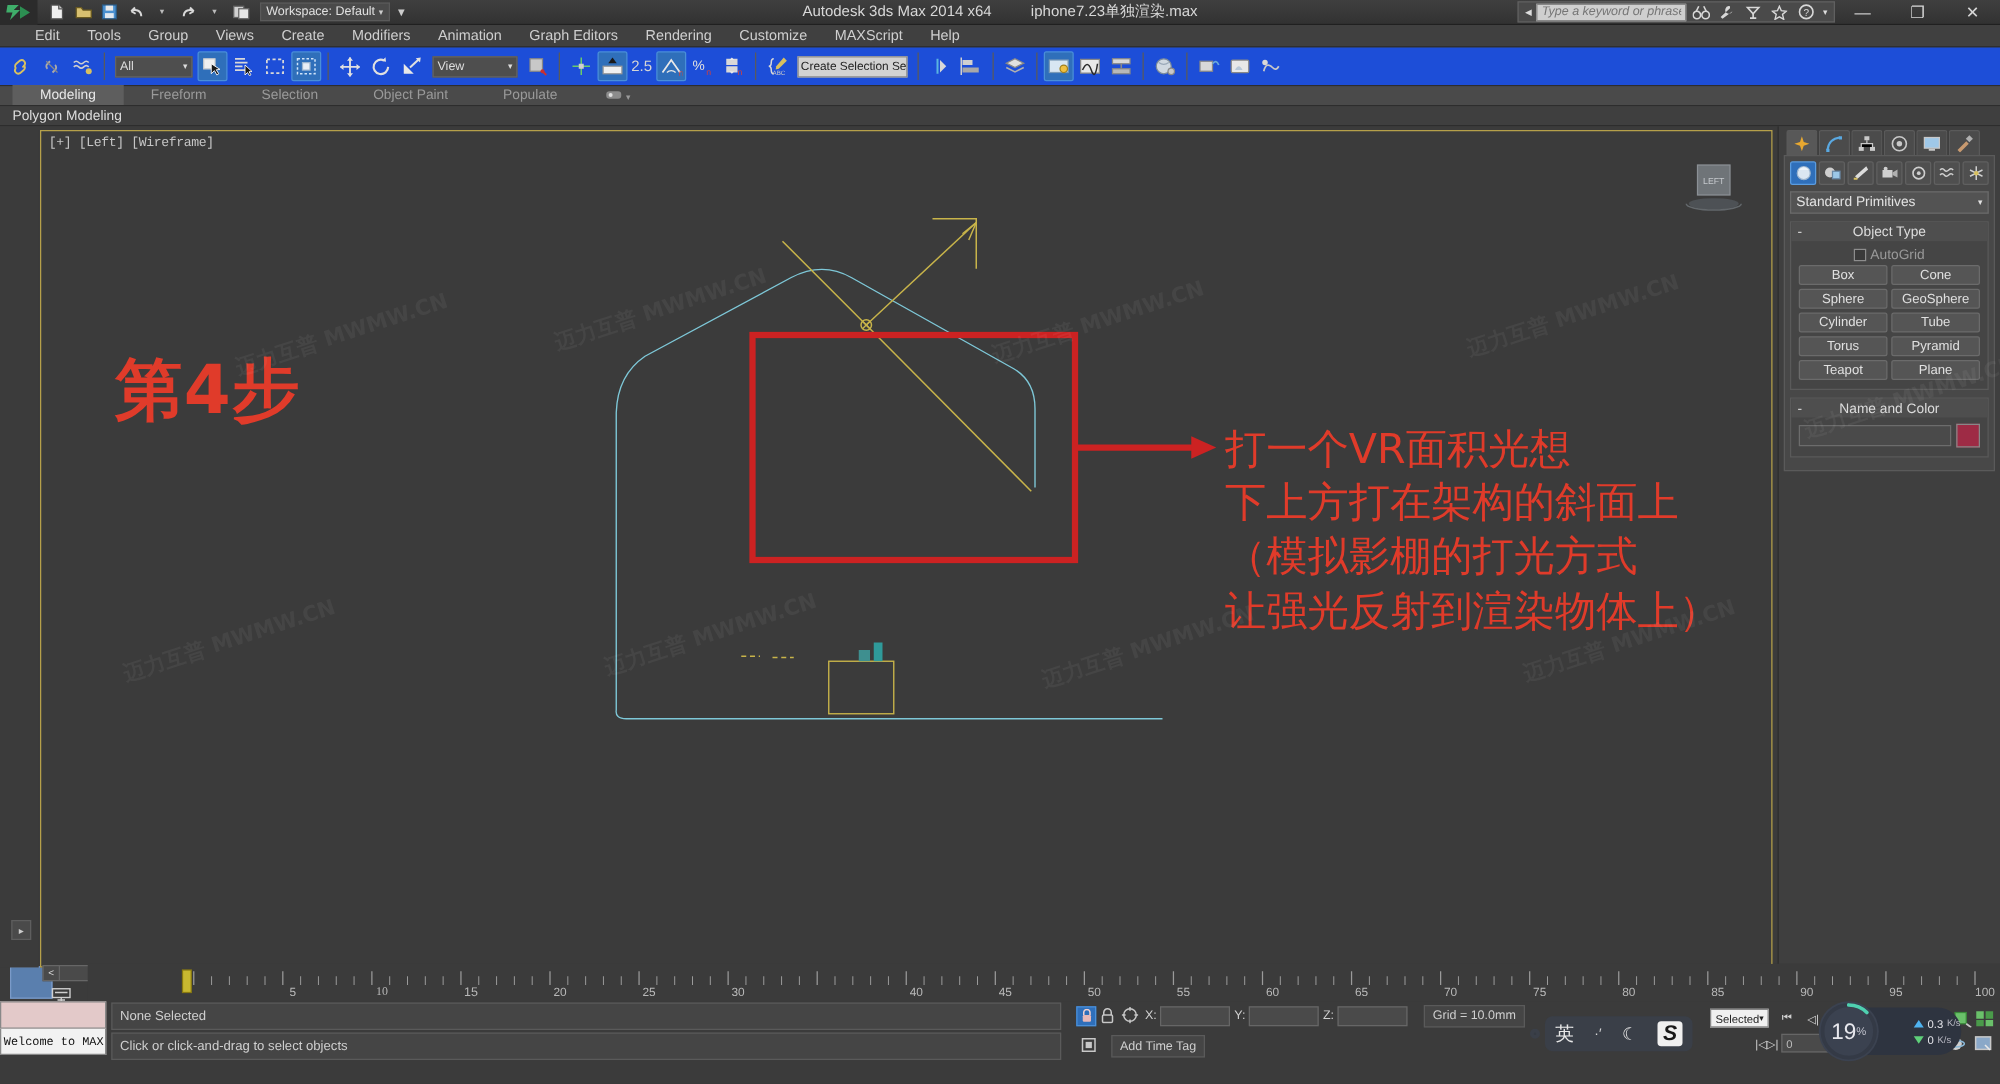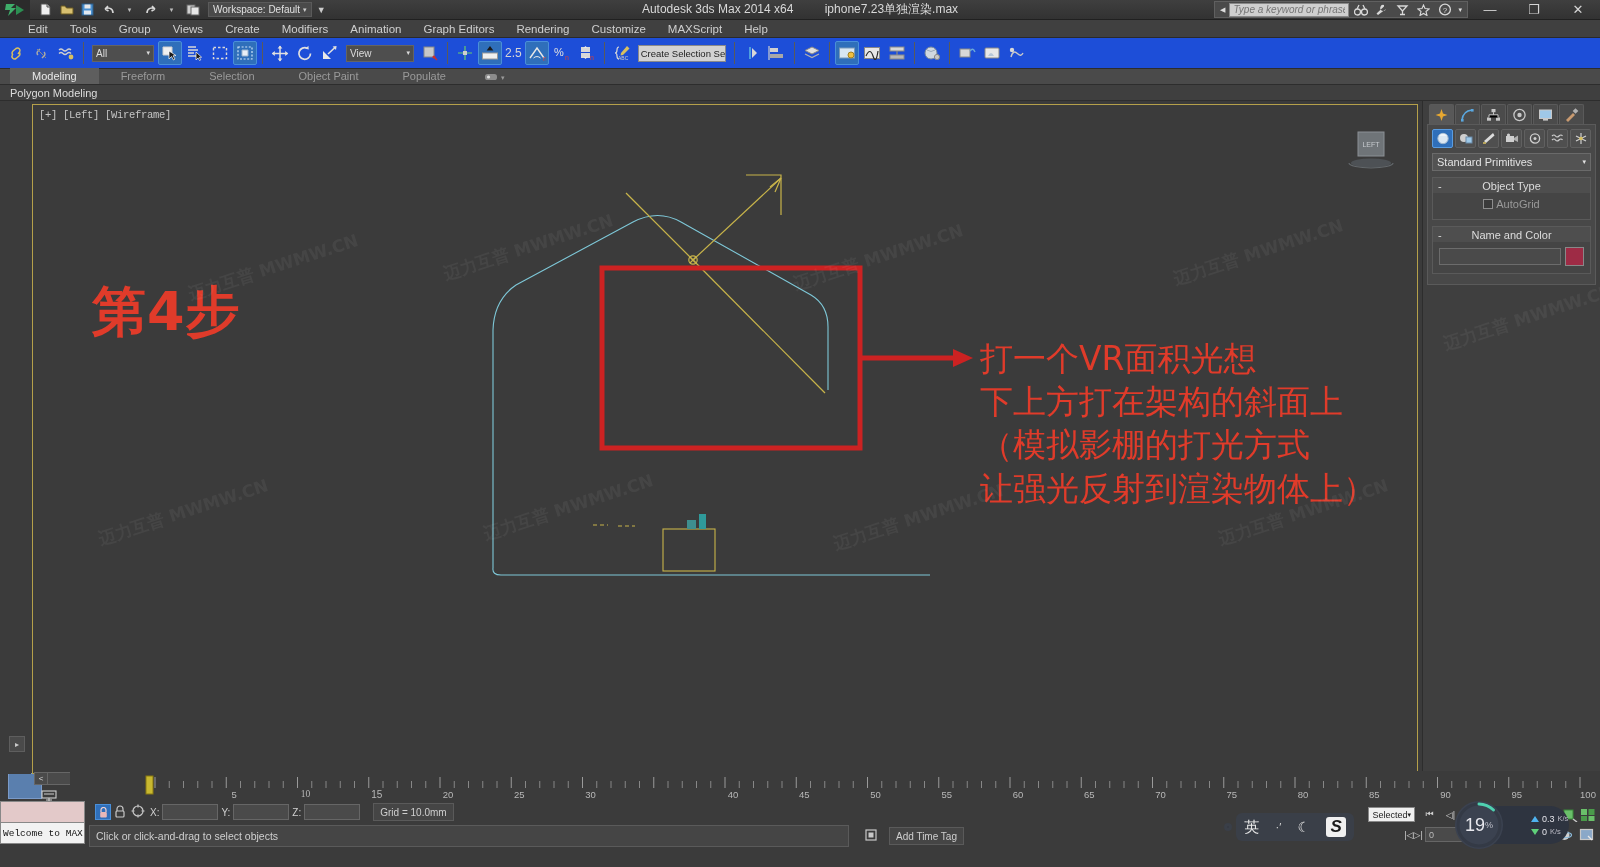--- a/index.html
+++ b/index.html
@@ -797,20 +797,32 @@
 
       <div class="rollout">
         <div class="rollout-hdr">
           <span class="minus">-</span>
           <span class="ro-title">Object Type</span>
         </div>
         <div class="rollout-body">
           <div class="autogrid-row">
             <span class="chkbox"></span>
             <span class="autogrid-lbl">AutoGrid</span>
+          </div>
+          <div class="objgrid">
+            <div class="objbtn">Box</div>
+            <div class="objbtn">Cone</div>
+            <div class="objbtn">Sphere</div>
+            <div class="objbtn">GeoSphere</div>
+            <div class="objbtn">Cylinder</div>
+            <div class="objbtn">Tube</div>
+            <div class="objbtn">Torus</div>
+            <div class="objbtn">Pyramid</div>
+            <div class="objbtn">Teapot</div>
+            <div class="objbtn">Plane</div>
           </div>
         </div>
       </div>
 
       <div class="rollout">
         <div class="rollout-hdr">
           <span class="minus">-</span>
           <span class="ro-title">Name and Color</span>
         </div>
         <div class="rollout-body">
@@ -1018,20 +1030,21 @@
 </div>
 
 <div class="statusbar">
   <div class="mx-listener">
     <div class="mx-pink"></div>
     <div class="mx-white">Welcome to MAX!</div>
   </div>
 
   <div class="status-mid">
     <div style="display:flex;align-items:center;">
+      <div class="status-line" style="flex:1;max-width:760px;">None Selected</div>
       <div class="coord-row" style="margin-left:10px;">
         <div style="width:16px;height:16px;background:#2f6fba;border:1px solid #4a8fd8;display:flex;align-items:center;justify-content:center;">
           <svg width="9" height="11" viewBox="0 0 9 11">
               <path d="M2 5 V3 a2.5 2.5 0 0 1 5 0 V5" fill="none" stroke="#f0d0d0" stroke-width="1.2"></path>
               <rect x="1.2" y="5" width="6.6" height="5.4" rx="1" fill="#e8b8b8"></rect>
             </svg>
         </div>
         <div style="width:14px;height:14px;">
           <svg width="12" height="13" viewBox="0 0 12 13">
               <path d="M3 6 V4 a3 3 0 0 1 6 0 V6" fill="none" stroke="#c8c8c8" stroke-width="1.2"></path>

